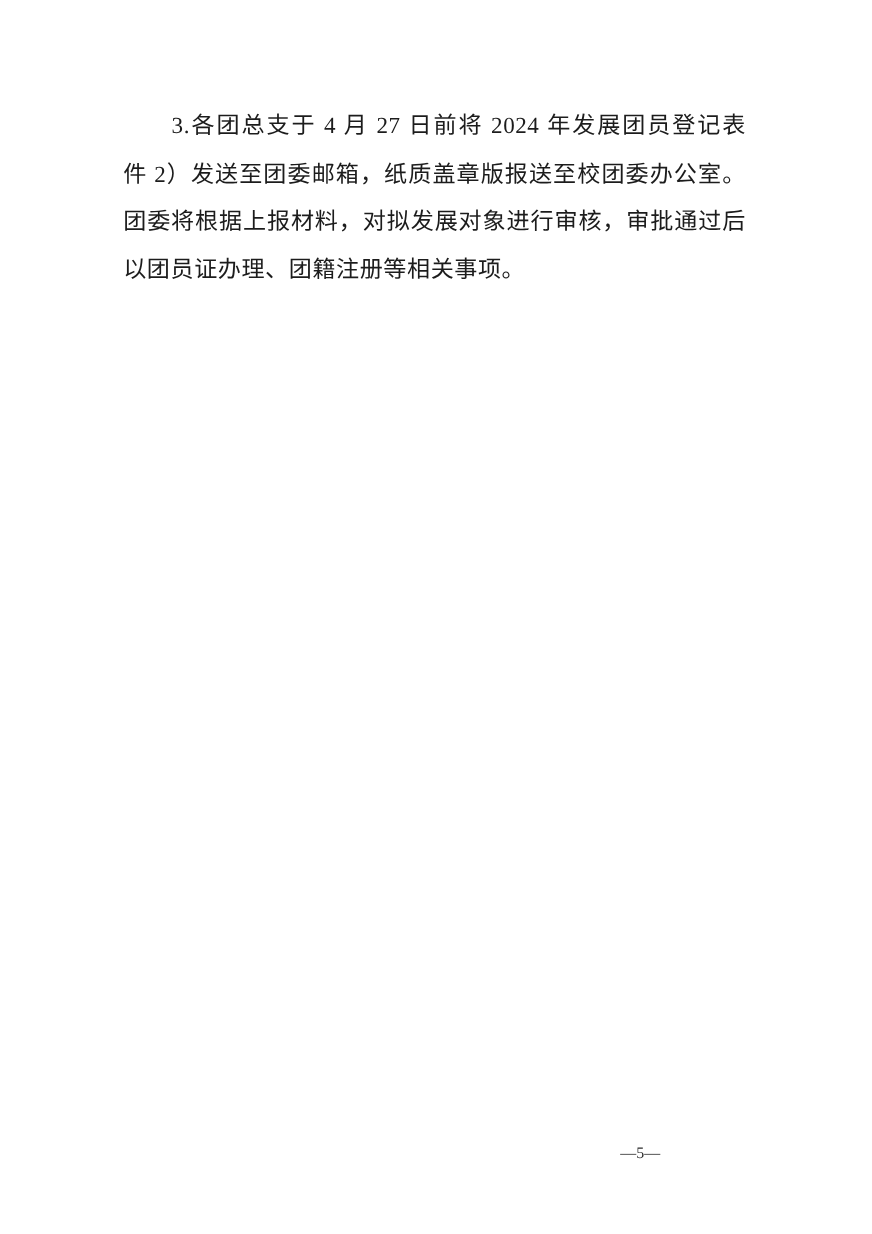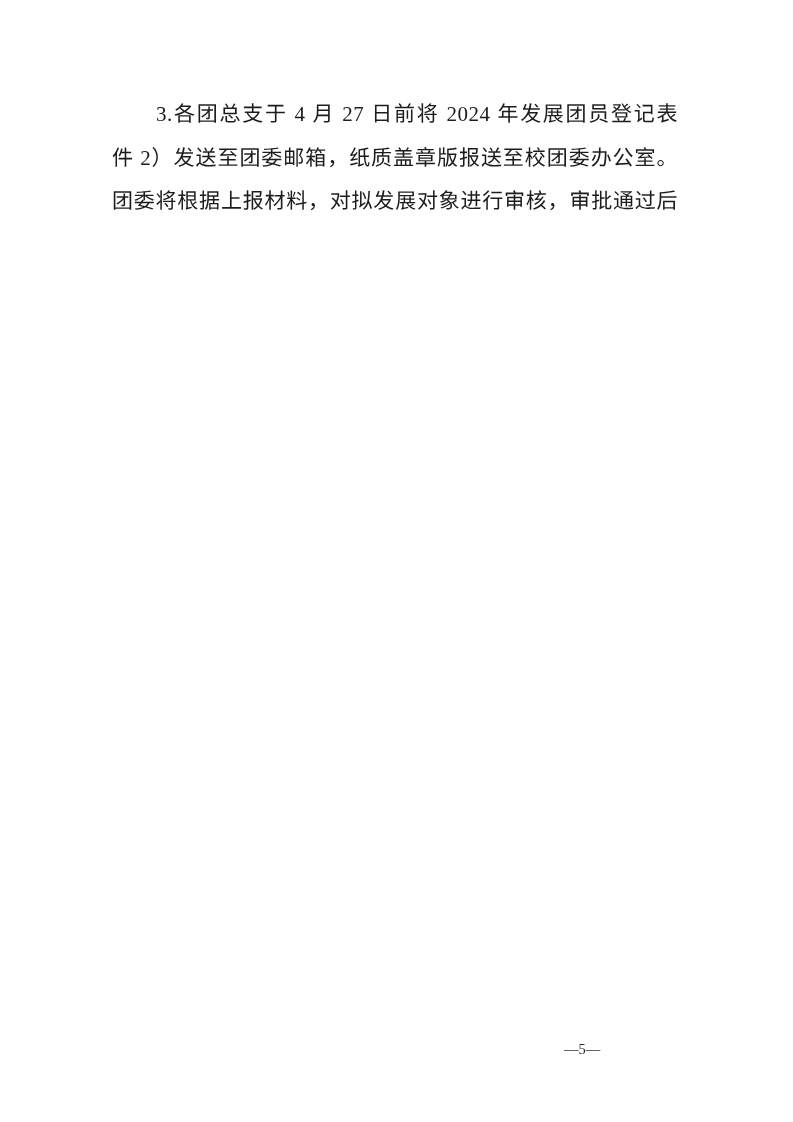--- a/index.html
+++ b/index.html
@@ -54,17 +54,18 @@
 </style>
 </head>
 <body>
 
 <div class="page">
 
   <div class="body-text">
     <div class="line justify indent">3.各团总支于 4 月 27 日前将 2024 年发展团员登记表（附</div>
     <div class="line justify">件 2）发送至团委邮箱，纸质盖章版报送至校团委办公室。校</div>
     <div class="line justify">团委将根据上报材料，对拟发展对象进行审核，审批通过后予</div>
+    <div class="line">以团员证办理、团籍注册等相关事项。</div>
   </div>
 
   <div class="page-number">—5—</div>
 
 </div>
 
 </body></html>

